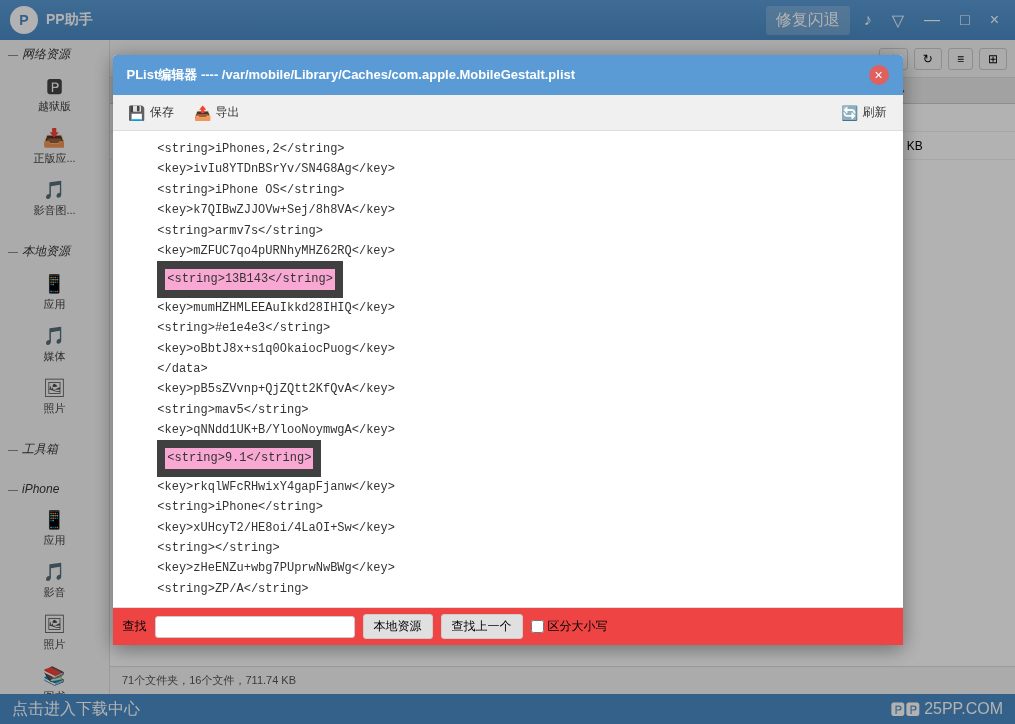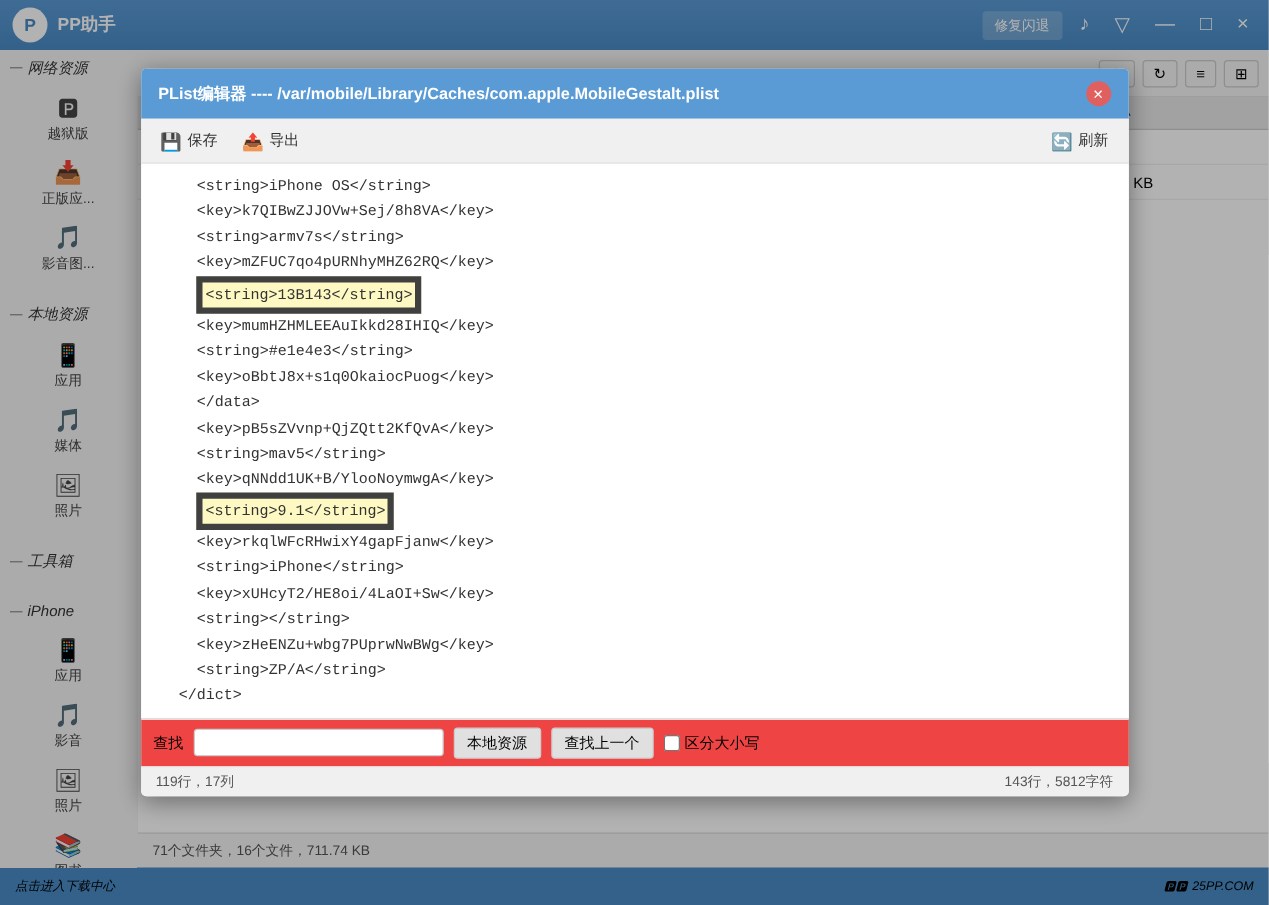--- a/index.html
+++ b/index.html
@@ -7,21 +7,21 @@
 
     
     .app-window { width: 1015px; height: 724px; display: flex; flex-direction: column; background: #f0f0f0; }
 
     
     .title-bar { height: 40px; background: linear-gradient(180deg, #5b9bd5 0%, #4a8bc4 100%); display: flex; align-items: center; padding: 0 10px; color: white; flex-shrink: 0; }
     .title-bar-logo { width: 28px; height: 28px; background: white; border-radius: 50%; display: flex; align-items: center; justify-content: center; margin-right: 8px; }
     .title-bar-logo span { color: #4a8bc4; font-weight: bold; font-size: 14px; }
     .title-bar-title { color: white; font-size: 14px; font-weight: bold; flex: 1; }
     .title-bar-actions { display: flex; align-items: center; gap: 8px; }
-    .title-bar-btn { background: rgba(255,255,255,0.2); border: none; color: white; padding: 4px 10px; border-radius: 3px; font-size: 11px; cursor: pointer; display: flex; align-items: center; gap: 4px; }
+    .title-bar-btn { background: rgba(255,255,255,0.2); border: none; color: white; padding: 4px 10px; border-radius: 3px; font-size: 16px; cursor: pointer; display: flex; align-items: center; gap: 4px; }
     .title-bar-icon-btn { background: none; border: none; color: white; cursor: pointer; font-size: 16px; padding: 4px 6px; }
 
     
     .content-area { display: flex; flex: 1; overflow: hidden; }
 
     
     .sidebar { width: 110px; background: #f5f5f5; border-right: 1px solid #ddd; display: flex; flex-direction: column; flex-shrink: 0; overflow-y: auto; }
     .sidebar-section { margin-bottom: 4px; }
     .sidebar-section-header { display: flex; align-items: center; padding: 6px 8px; font-size: 12px; color: #333; cursor: pointer; }
     .sidebar-section-header .arrow { margin-right: 4px; font-size: 10px; color: #666; }
@@ -40,36 +40,36 @@
     
     .file-list { flex: 1; overflow-y: auto; }
     .file-list-header { display: flex; align-items: center; background: #e8e8e8; border-bottom: 1px solid #ccc; padding: 4px 8px; font-size: 12px; color: #333; }
     .file-list-col { padding: 0 4px; }
     .file-row { display: flex; align-items: center; padding: 5px 8px; border-bottom: 1px solid #f0f0f0; font-size: 12px; }
 
     
     .status-bar { height: 28px; background: #f5f5f5; border-top: 1px solid #ddd; display: flex; align-items: center; padding: 0 12px; font-size: 11px; color: #555; gap: 16px; }
 
     
-    .bottom-bar { height: 30px; background: #4a8bc4; display: flex; align-items: center; padding: 0 12px; color: #000000; font-size: 10px; font-style: italic; }
+    .bottom-bar { height: 30px; background: #4a8bc4; display: flex; align-items: center; padding: 0 12px; color: #ffffff; font-size: 16px; }
     .bottom-logo { margin-left: auto; display: flex; align-items: center; gap: 4px; }
 
     
     .modal-overlay { position: fixed; top: 0; left: 0; width: 100%; height: 100%; background: rgba(0,0,0,0.3); z-index: 100; display: flex; align-items: flex-start; justify-content: center; padding-top: 55px; }
     .modal { width: 790px; background: white; border-radius: 4px; box-shadow: 0 4px 20px rgba(0,0,0,0.4); display: flex; flex-direction: column; max-height: 640px; }
     .modal-header { background: #5b9bd5; padding: 10px 14px; border-radius: 4px 4px 0 0; display: flex; align-items: center; color: white; gap: 31px; }
     .modal-title { font-size: 13px; font-weight: bold; flex: 1; overflow: hidden; text-overflow: ellipsis; white-space: nowrap; }
     .modal-close { background: #e06060; border: none; color: white; width: 20px; height: 20px; border-radius: 50%; cursor: pointer; font-size: 14px; display: flex; align-items: center; justify-content: center; }
     .modal-toolbar { background: #f0f0f0; padding: 6px 10px; display: flex; align-items: center; border-bottom: 1px solid #ddd; gap: 8px; }
     .modal-toolbar-btn { background: none; border: none; cursor: pointer; font-size: 12px; color: #333; display: flex; align-items: center; gap: 4px; padding: 3px 6px; border-radius: 3px; }
     .modal-toolbar-btn .btn-icon { font-size: 14px; }
     .modal-toolbar-spacer { flex: 1; }
     .modal-content { flex: 1; overflow-y: auto; padding: 8px 16px; background: white; font-family: 'Courier New', Courier, monospace; font-size: 12px; line-height: 1.7; color: #333; }
     .xml-line { display: block; white-space: pre; }
-    .xml-highlighted { background: #fef9c3; border: 5px solid #404040; display: inline-block; padding: 0 2px; }
+    .xml-highlighted { background: #f9a8d4; border: 8px solid #404040; display: inline-block; padding: 0 2px; }
     .modal-search-bar { background: #ef4444; border-top: 1px solid #ddd; padding: 6px 10px; display: flex; align-items: center; gap: 8px; }
     .modal-search-input { border: 1px solid #ccc; border-radius: 3px; padding: 3px 8px; font-size: 12px; width: 200px; }
     .modal-search-btn { background: #e0e0e0; border: 1px solid #ccc; border-radius: 3px; padding: 3px 10px; font-size: 12px; cursor: pointer; }
     .modal-checkbox { display: flex; align-items: center; gap: 4px; font-size: 12px; }
     .modal-status-bar { background: #f0f0f0; border-top: 1px solid #ddd; padding: 4px 12px; display: flex; align-items: center; font-size: 11px; color: #555; border-radius: 0 0 4px 4px; }
     .modal-status-right { margin-left: auto; }
   </style>
 </head>
 <body>
 
@@ -241,51 +241,48 @@
         <span>导出</span>
       </button>
       <div class="modal-toolbar-spacer"></div>
       <button class="modal-toolbar-btn">
         <span class="btn-icon">🔄</span>
         <span>刷新</span>
       </button>
     </div>
 
     <div class="modal-content" id="modal-content-area">
+    <span class="xml-line">    &lt;string&gt;iPhones,2&lt;/string&gt;</span>
+        <span class="xml-line">    &lt;key&gt;ivIu8YTDnBSrYv/SN4G8Ag&lt;/key&gt;</span>
         <span class="xml-line">    &lt;string&gt;iPhone OS&lt;/string&gt;</span>
         <span class="xml-line">    &lt;key&gt;k7QIBwZJJOVw+Sej/8h8VA&lt;/key&gt;</span>
         <span class="xml-line">    &lt;string&gt;armv7s&lt;/string&gt;</span>
         <span class="xml-line">    &lt;key&gt;mZFUC7qo4pURNhyMHZ62RQ&lt;/key&gt;</span>
         <span class="xml-line">    <span class="xml-highlighted">&lt;string&gt;13B143&lt;/string&gt;</span></span>
         <span class="xml-line">    &lt;key&gt;mumHZHMLEEAuIkkd28IHIQ&lt;/key&gt;</span>
         <span class="xml-line">    &lt;string&gt;#e1e4e3&lt;/string&gt;</span>
         <span class="xml-line">    &lt;key&gt;oBbtJ8x+s1q0OkaiocPuog&lt;/key&gt;</span>
         <span class="xml-line">    &lt;/data&gt;</span>
         <span class="xml-line">    &lt;key&gt;pB5sZVvnp+QjZQtt2KfQvA&lt;/key&gt;</span>
         <span class="xml-line">    &lt;string&gt;mav5&lt;/string&gt;</span>
         <span class="xml-line">    &lt;key&gt;qNNdd1UK+B/YlooNoymwgA&lt;/key&gt;</span>
         <span class="xml-line">    <span class="xml-highlighted">&lt;string&gt;9.1&lt;/string&gt;</span></span>
         <span class="xml-line">    &lt;key&gt;rkqlWFcRHwixY4gapFjanw&lt;/key&gt;</span>
         <span class="xml-line">    &lt;string&gt;iPhone&lt;/string&gt;</span>
         <span class="xml-line">    &lt;key&gt;xUHcyT2/HE8oi/4LaOI+Sw&lt;/key&gt;</span>
         <span class="xml-line">    &lt;string&gt;&lt;/string&gt;</span>
         <span class="xml-line">    &lt;key&gt;zHeENZu+wbg7PUprwNwBWg&lt;/key&gt;</span>
         <span class="xml-line">    &lt;string&gt;ZP/A&lt;/string&gt;</span>
-        <span class="xml-line">  &lt;/dict&gt;</span>
       </div>
 
     <div class="modal-search-bar">
       <span>查找</span>
       <input class="modal-search-input" type="text" value="" style="">
       <button class="modal-search-btn">本地资源</button>
       <button class="modal-search-btn">查找上一个</button>
       <label class="modal-checkbox">
         <input type="checkbox" style="">
         <span>区分大小写</span>
       </label>
     </div>
 
-    <div class="modal-status-bar">
-      <span>119行，17列</span>
-      <span class="modal-status-right">143行，5812字符</span>
-    </div>
   </div>
 </div>
 
 </body></html>

